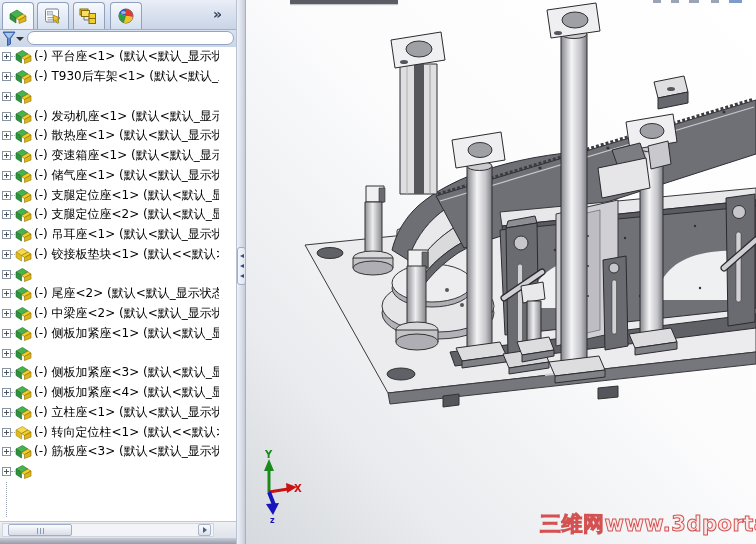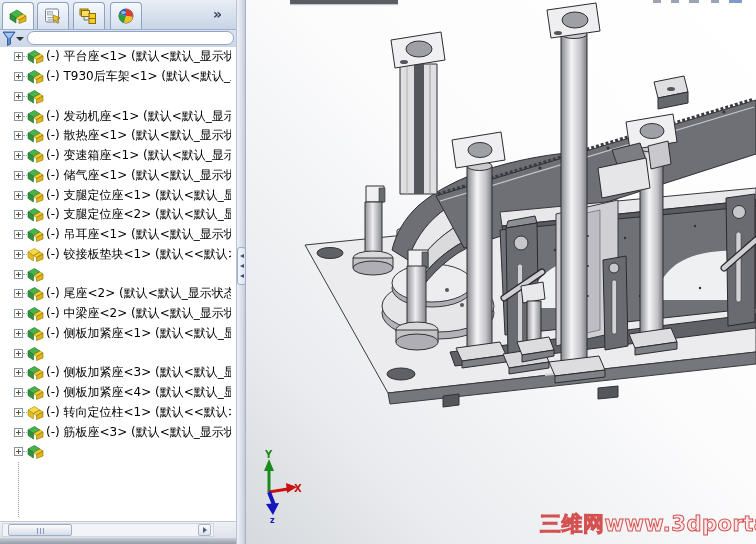--- a/index.html
+++ b/index.html
@@ -41,21 +41,21 @@
     border-left:4px solid transparent;border-right:4px solid transparent;
     border-top:4px solid #333;
   }
   #filter-input{
     position:absolute;left:27px;top:1px;width:207px;height:14px;
     border:1px solid #93a5c3;border-radius:7px;background:#fff;
     font-size:9px;padding:0 6px;color:#444;
   }
   
   #tree{
-    position:absolute;left:12px;top:47px;width:272px;height:474px;background:#fff;
+    position:absolute;left:0;top:47px;width:272px;height:474px;background:#fff;
     overflow:hidden;
   }
   #tree-clip{position:absolute;left:0;top:0;width:219px;height:474px;overflow:hidden;}
   #tree-spine{
     position:absolute;left:6px;top:0;width:0;height:470px;
     border-left:1px dotted #9aa4b2;
   }
   .trow{
     position:relative;height:19.75px;display:flex;align-items:center;
     white-space:nowrap;background:#fff;
@@ -373,20 +373,31 @@
     <polygon points="1,5 6.5,8.5 6.5,14 1,10.5" fill="#2f9240" stroke="#1c6b24" stroke-width="0.6"></polygon>
     <polygon points="6.5,8.5 13,5 16,7 9.5,10.5" fill="#f2cf2a" stroke="#8a6d00" stroke-width="0.6"></polygon>
     <polygon points="9.5,10.5 16,7 16,12 9.5,14.5" fill="#e0b51a" stroke="#8a6d00" stroke-width="0.6"></polygon>
   </svg></span>
               <span class="tlabel">(-) 侧板加紧座&lt;4&gt; (默认&lt;默认_显</span>
             </div>
             <div class="trow">
               <span class="expander"></span>
               <span class="tconn"></span>
               <span class="ticon"><svg width="17" height="15" viewBox="0 0 17 15">
+    <polygon points="1,5 7.5,1.5 13,5 6.5,8.5" fill="#46b44c" stroke="#1c6b24" stroke-width="0.6"></polygon>
+    <polygon points="1,5 6.5,8.5 6.5,14 1,10.5" fill="#2f9240" stroke="#1c6b24" stroke-width="0.6"></polygon>
+    <polygon points="6.5,8.5 13,5 16,7 9.5,10.5" fill="#f2cf2a" stroke="#8a6d00" stroke-width="0.6"></polygon>
+    <polygon points="9.5,10.5 16,7 16,12 9.5,14.5" fill="#e0b51a" stroke="#8a6d00" stroke-width="0.6"></polygon>
+  </svg></span>
+              <span class="tlabel">(-) 立柱座&lt;1&gt; (默认&lt;默认_显示状</span>
+            </div>
+            <div class="trow">
+              <span class="expander"></span>
+              <span class="tconn"></span>
+              <span class="ticon"><svg width="17" height="15" viewBox="0 0 17 15">
     <polygon points="1,5 7.5,1.5 13,5 6.5,8.5" fill="#f4d94a" stroke="#a98a10" stroke-width="0.6"></polygon>
     <polygon points="1,5 6.5,8.5 6.5,14 1,10.5" fill="#e0bb20" stroke="#a98a10" stroke-width="0.6"></polygon>
     <polygon points="6.5,8.5 13,5 16,7 9.5,10.5" fill="#f2cf2a" stroke="#8a6d00" stroke-width="0.6"></polygon>
     <polygon points="9.5,10.5 16,7 16,12 9.5,14.5" fill="#e0b51a" stroke="#8a6d00" stroke-width="0.6"></polygon>
   </svg></span>
               <span class="tlabel">(-) 转向定位柱&lt;1&gt; (默认&lt;&lt;默认&gt;</span>
             </div>
             <div class="trow">
               <span class="expander"></span>
               <span class="tconn"></span>

